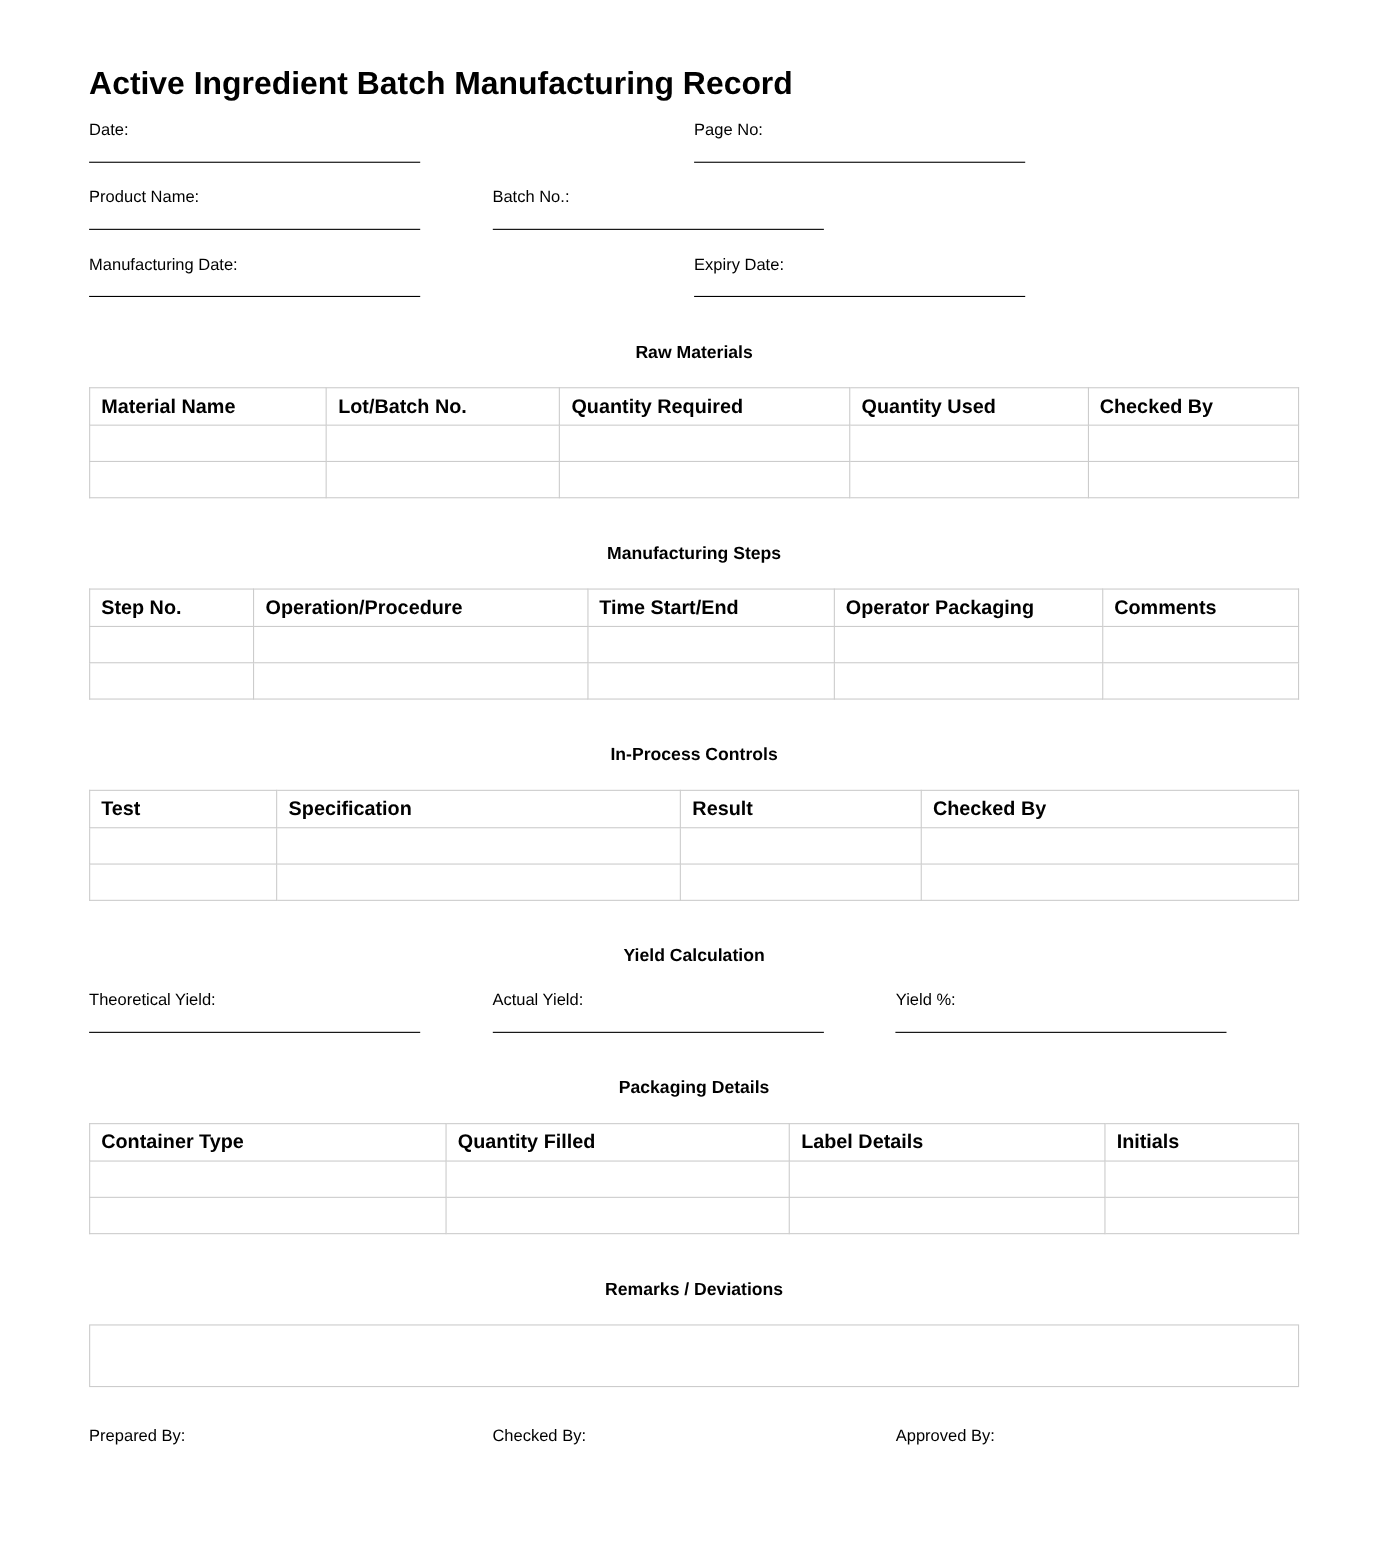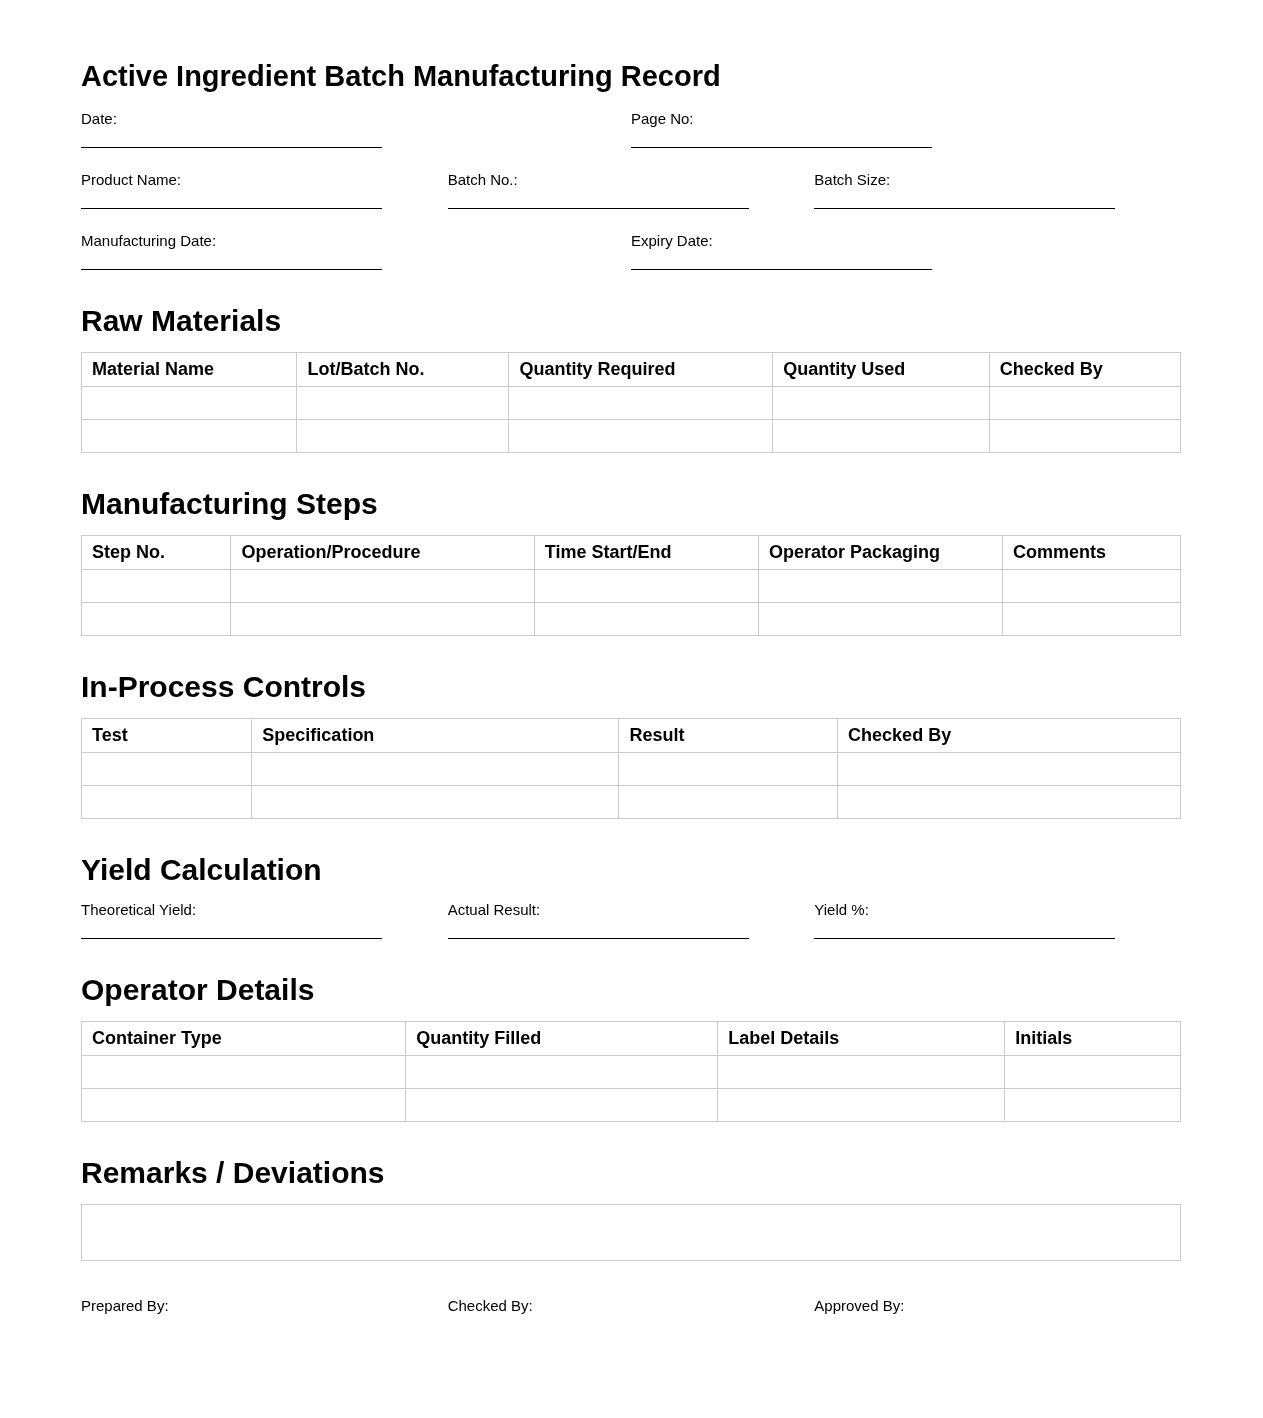--- a/index.html
+++ b/index.html
@@ -8,21 +8,21 @@
   body {
     width:1263px; min-height:1418px;
     font-family:"Liberation Sans", sans-serif;
     color:var(--ink);
     padding:60px 82px 40px 81px;
   }
   h1[data-name="page-title"] {
     font-size:29px; line-height:1.15; font-weight:bold; margin:0 0 17px 0;
   }
   h2.section-heading {
-    font-size:30px; line-height:26px; font-weight:bold; margin:38px 0 18px 0;
+    font-size:16px; line-height:26px; font-weight:bold; margin:38px 0 18px 0;text-align:center;
   }
   .field-row { display:grid; margin:0 0 23px 0; }
   .cols-2 { grid-template-columns:1fr 1fr; }
   .cols-3 { grid-template-columns:1fr 1fr 1fr; }
   .field-label { font-size:15px; line-height:18px; }
   .field-line { width:301px; height:20px; border-bottom:1px solid var(--line); }
   table.form-table { width:100%; border-collapse:collapse; table-layout:fixed; }
   table.form-table th {
     border:1px solid var(--border);
     font-size:18px; font-weight:bold; text-align:left;
@@ -55,24 +55,20 @@
 
   <div class="field-row cols-3" data-name="header-field-row-2">
     <div class="field" data-name="field-product-name">
       <div class="field-label" data-name="product-name-label">Product Name:</div>
       <div class="field-line" data-name="product-name-fill-line"></div>
     </div>
     <div class="field" data-name="field-batch-no">
       <div class="field-label" data-name="batch-no-label">Batch No.:</div>
       <div class="field-line" data-name="batch-no-fill-line"></div>
     </div>
-    <div class="field" data-name="field-batch-size">
-      <div class="field-label" data-name="batch-size-label">Batch Size:</div>
-      <div class="field-line" data-name="batch-size-fill-line"></div>
-    </div>
   </div>
 
   <div class="field-row cols-2" data-name="header-field-row-3">
     <div class="field" data-name="field-manufacturing-date">
       <div class="field-label" data-name="manufacturing-date-label">Manufacturing Date:</div>
       <div class="field-line" data-name="manufacturing-date-fill-line"></div>
     </div>
     <div class="field" data-name="field-expiry-date">
       <div class="field-label" data-name="expiry-date-label">Expiry Date:</div>
       <div class="field-line" data-name="expiry-date-fill-line"></div>
@@ -183,30 +179,30 @@
       </tbody>
   </table>
 
   <h2 class="section-heading" data-name="yield-calculation-heading">Yield Calculation</h2>
   <div class="field-row cols-3" data-name="yield-field-row">
     <div class="field" data-name="field-theoretical-yield">
       <div class="field-label" data-name="theoretical-yield-label">Theoretical Yield:</div>
       <div class="field-line" data-name="theoretical-yield-fill-line"></div>
     </div>
     <div class="field" data-name="field-actual-yield">
-      <div class="field-label" data-name="actual-yield-label">Actual Result:</div>
+      <div class="field-label" data-name="actual-yield-label">Actual Yield:</div>
       <div class="field-line" data-name="actual-yield-fill-line"></div>
     </div>
     <div class="field" data-name="field-yield-percent">
       <div class="field-label" data-name="yield-percent-label">Yield %:</div>
       <div class="field-line" data-name="yield-percent-fill-line"></div>
     </div>
   </div>
 
-  <h2 class="section-heading" data-name="packaging-details-heading">Operator Details</h2>
+  <h2 class="section-heading" data-name="packaging-details-heading">Packaging Details</h2>
   <table class="form-table" data-name="packaging-details-table">
     <colgroup>
       <col style="width:29.5%">
         <col style="width:28.4%">
         <col style="width:26.1%">
         <col style="width:16.0%">
     </colgroup>
     <thead>
       <tr data-name="packaging-details-header-row">
           <th data-name="column-header">Container Type</th>

